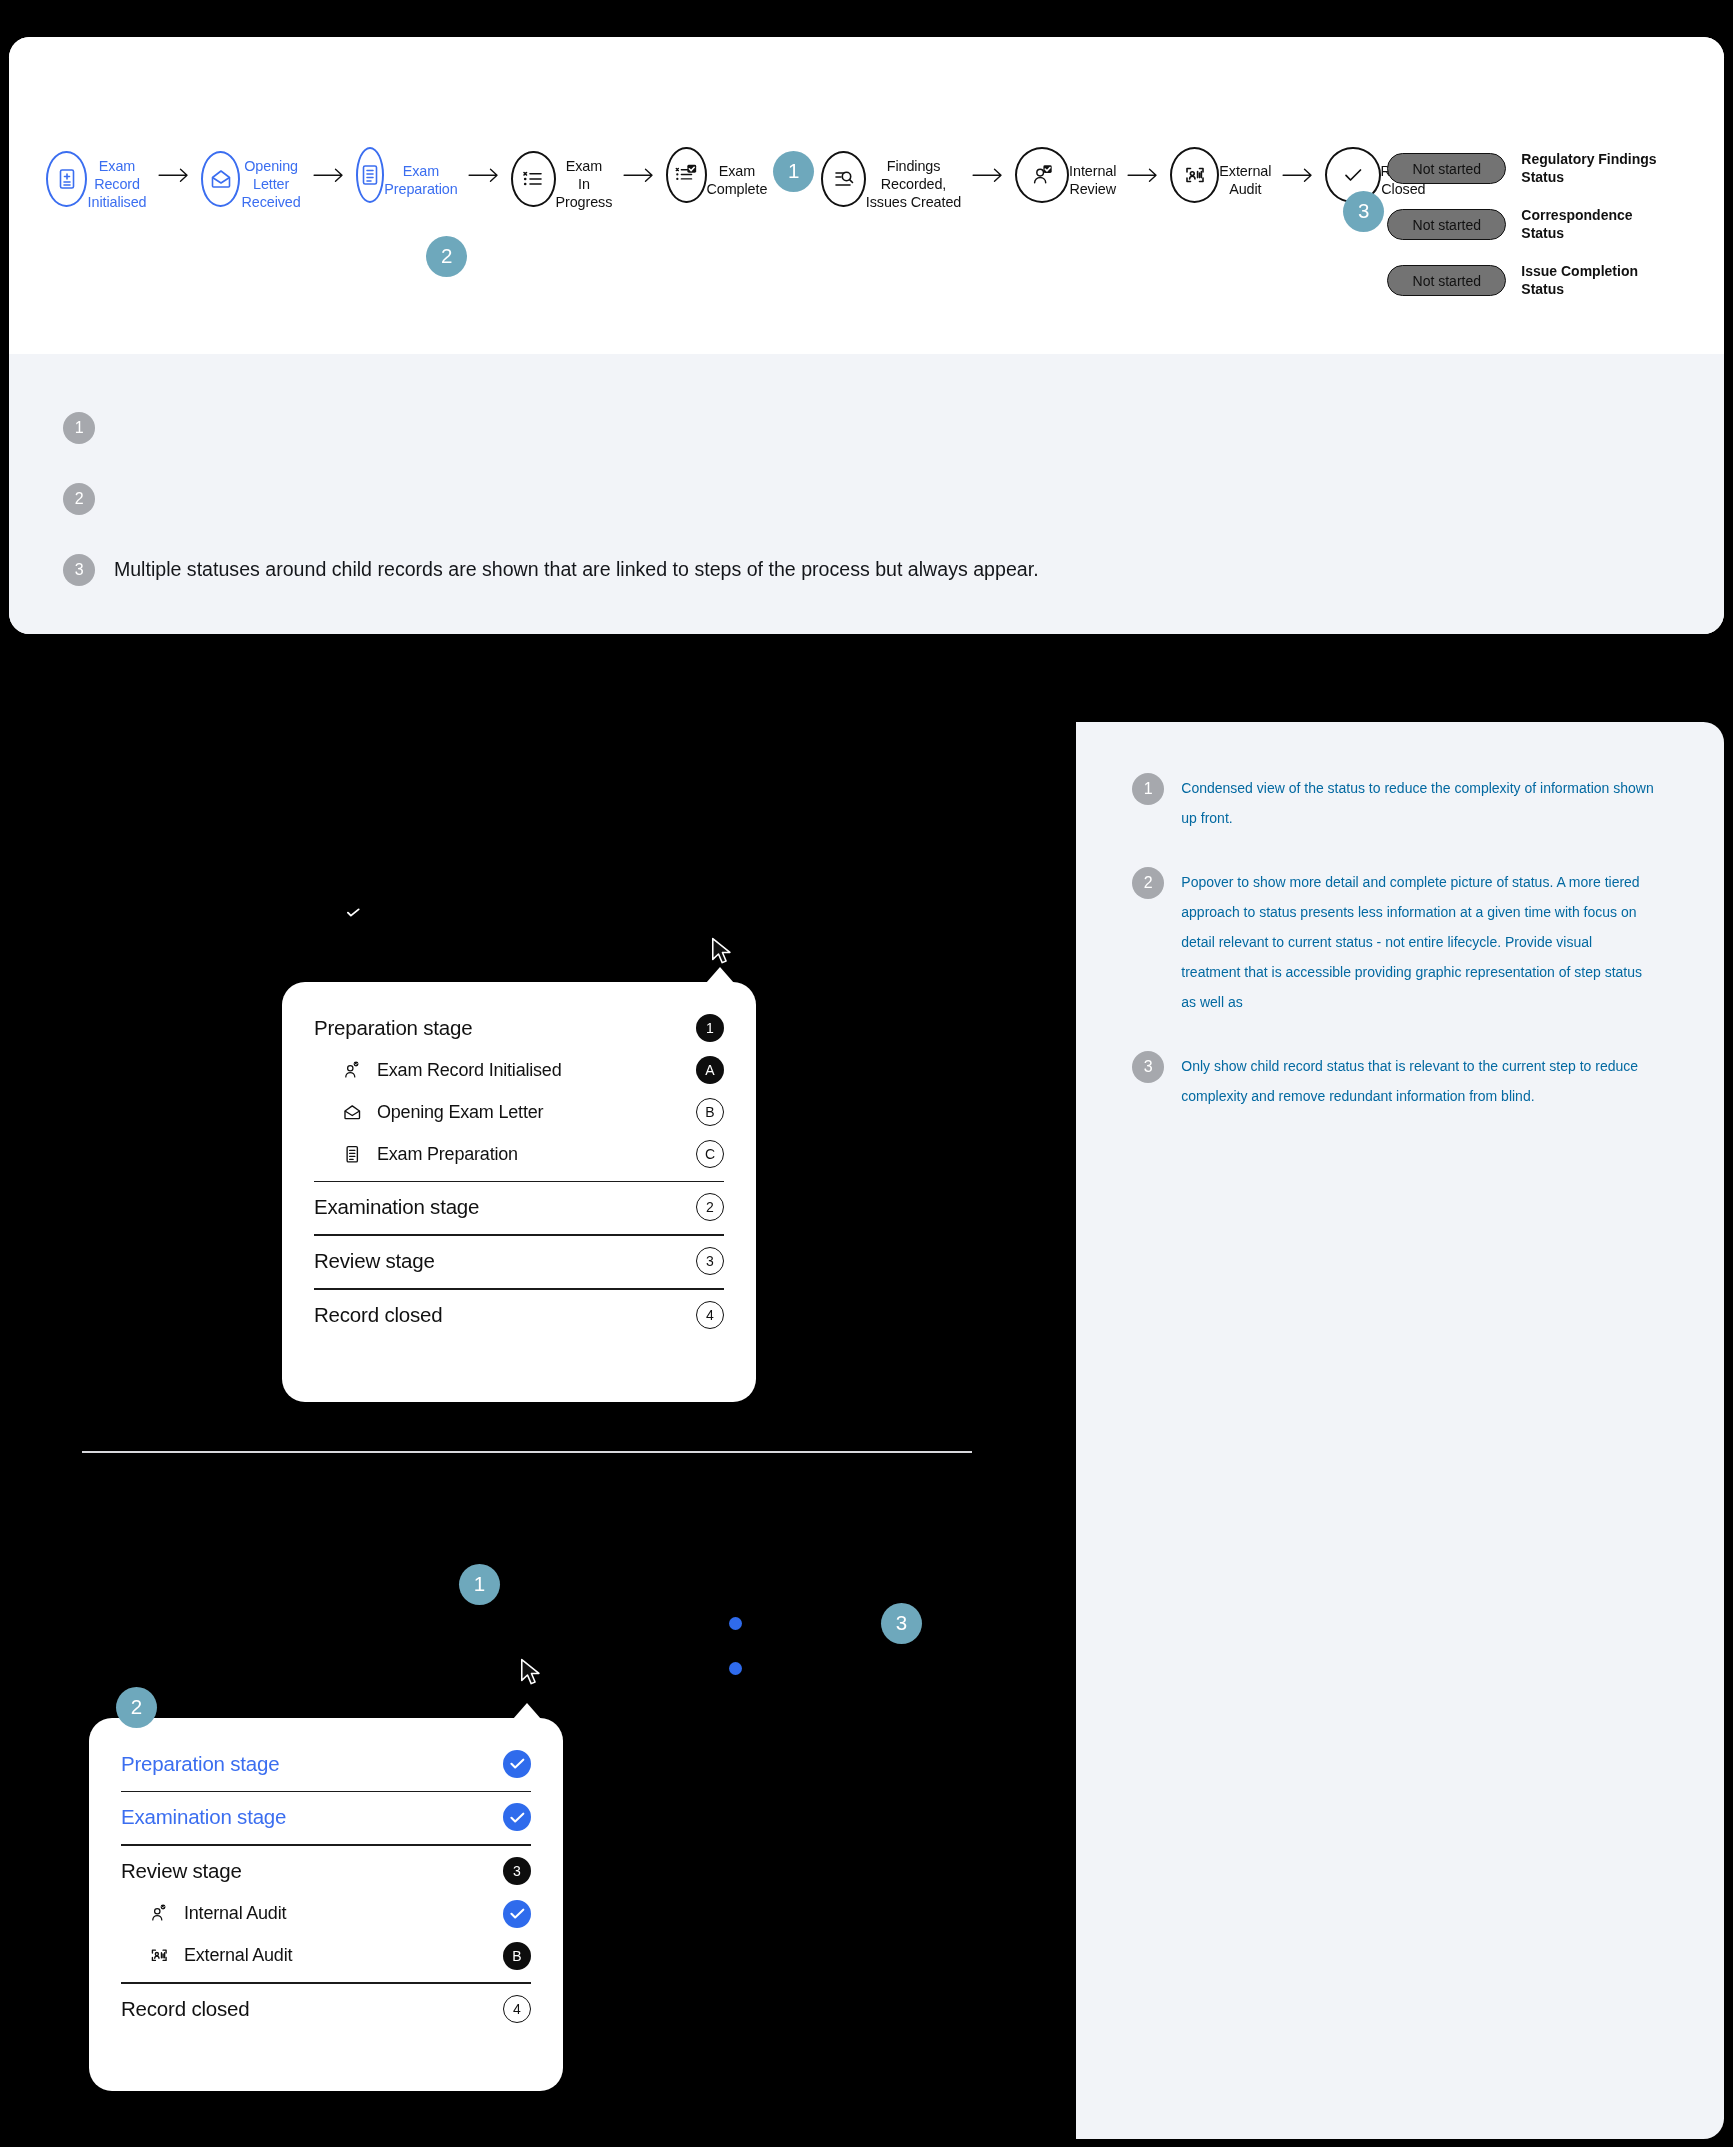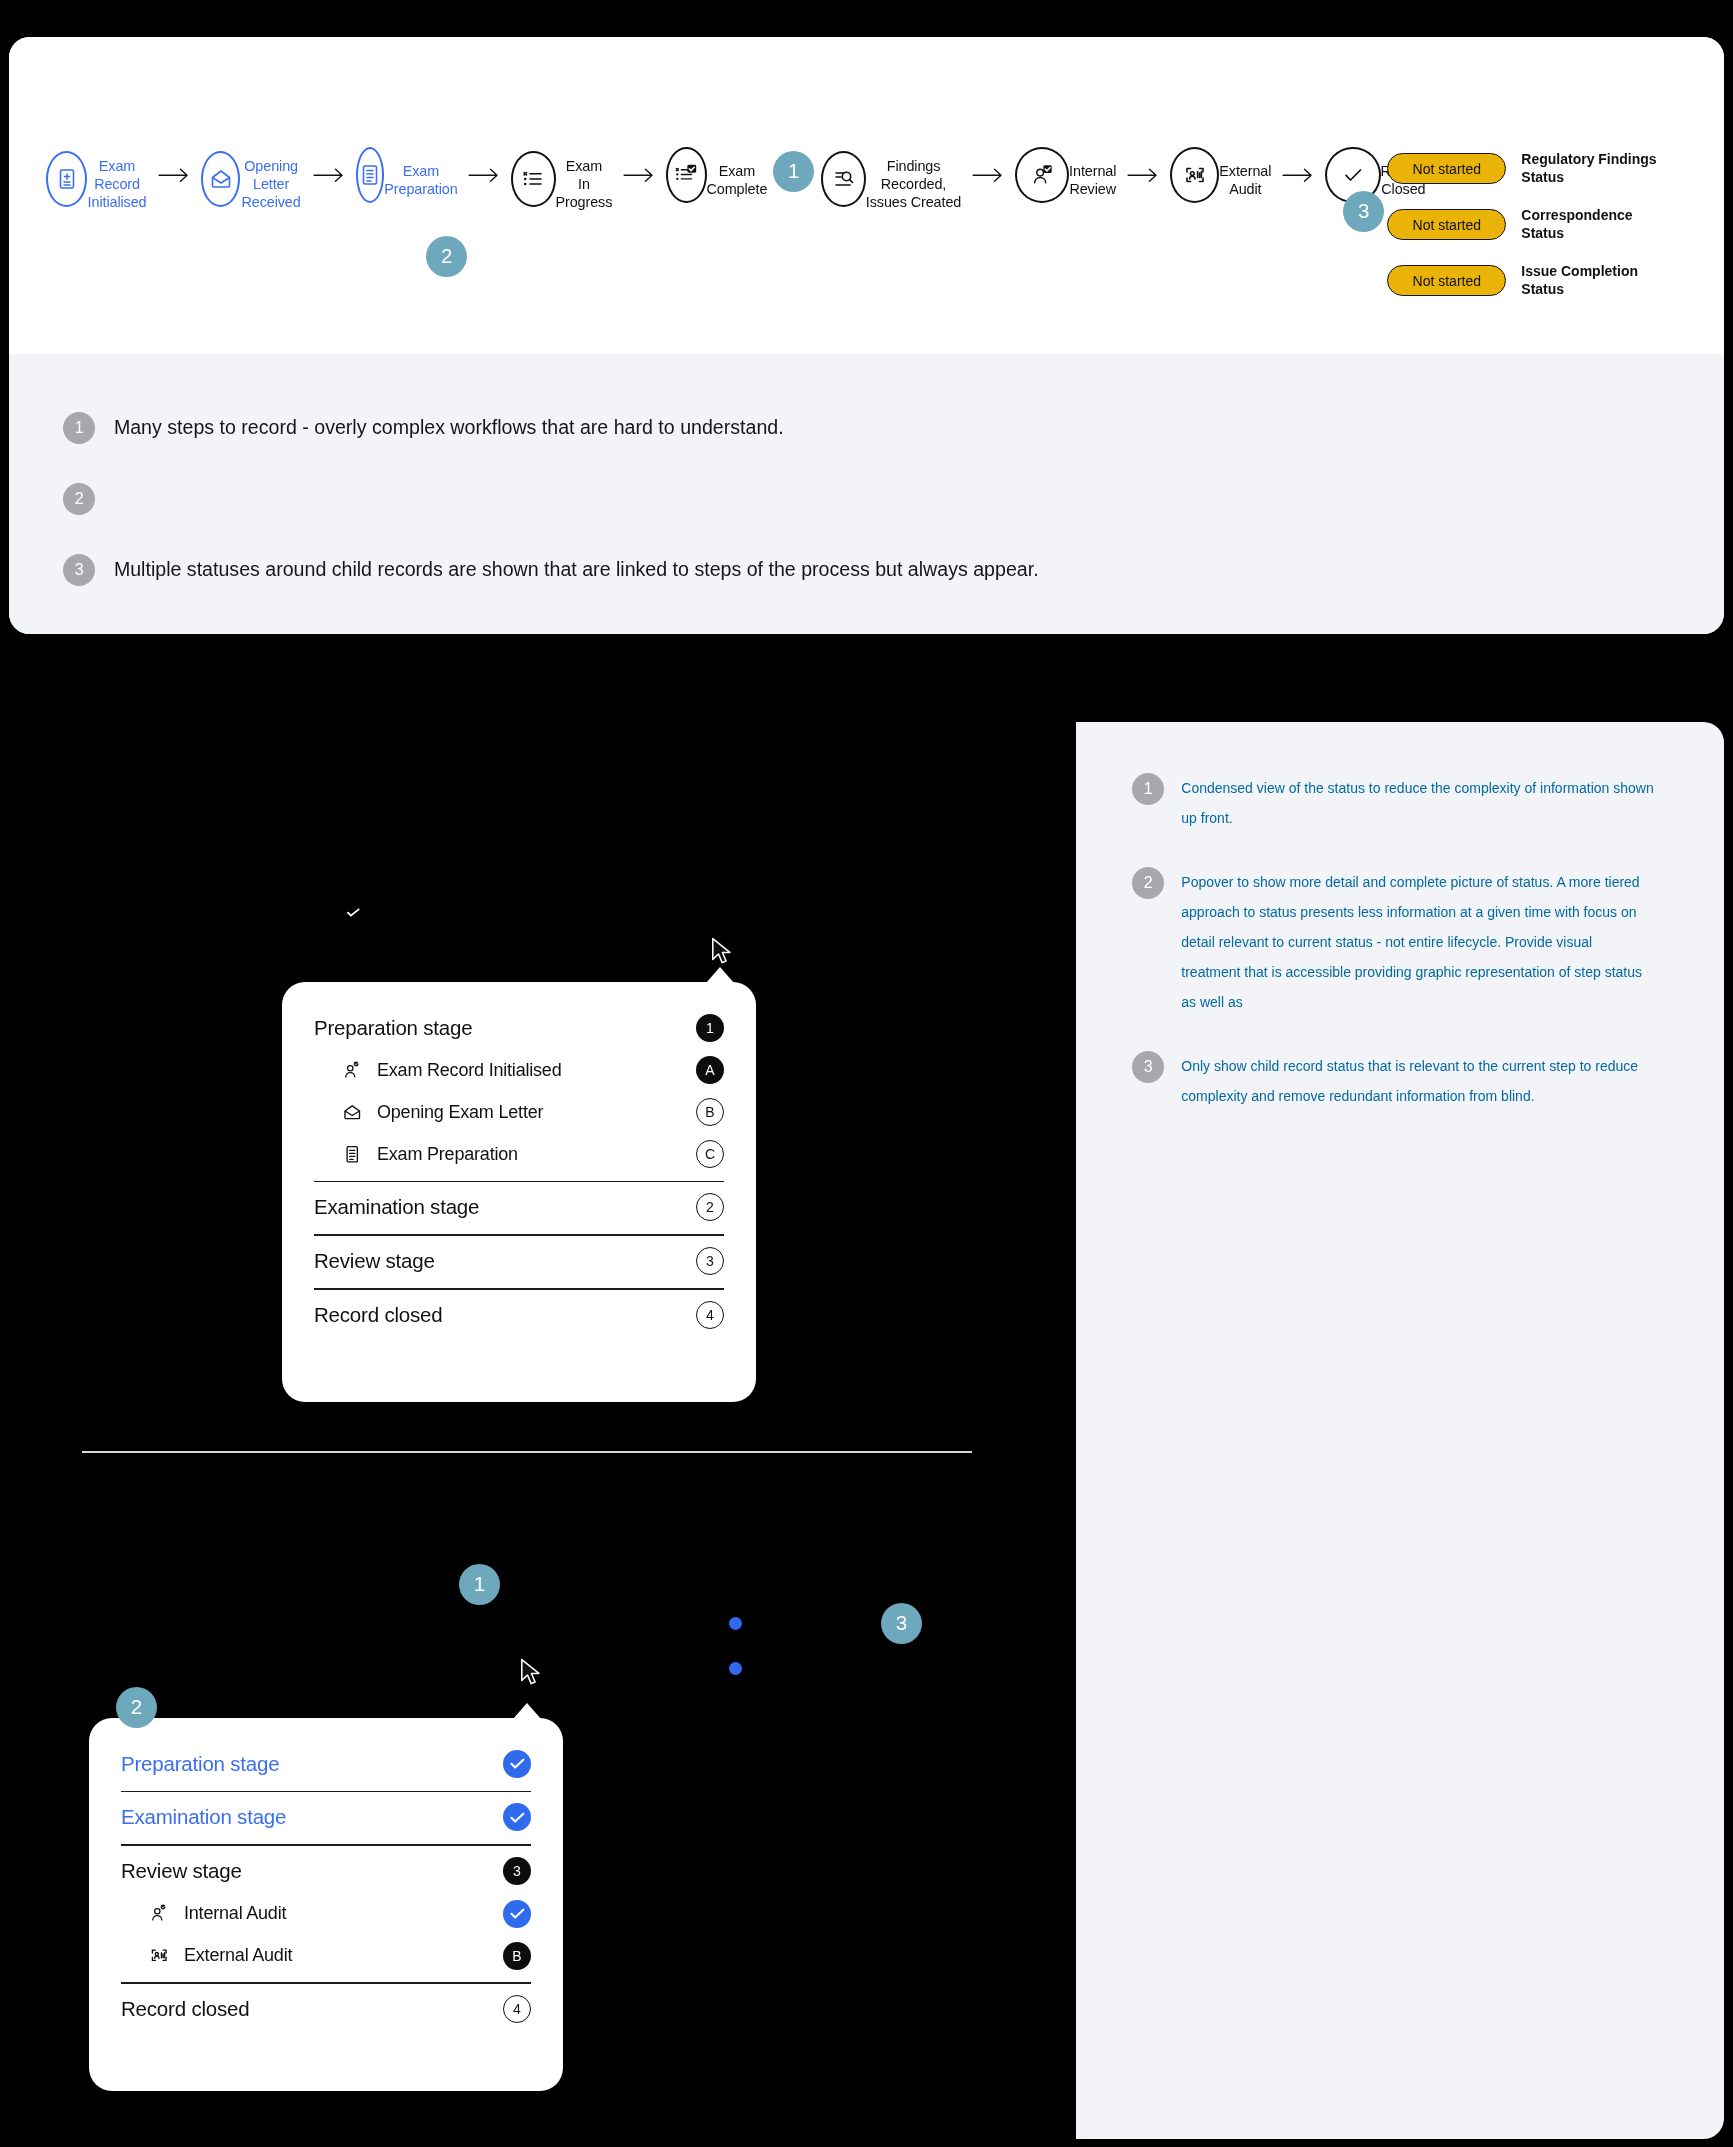--- a/index.html
+++ b/index.html
@@ -49,21 +49,21 @@
 
   
   .status-col {
     position:absolute; left: 1378px; top: 114px;
     display:flex; flex-direction:column; gap: 20.5px;
   }
   .status-row { display:flex; align-items:center; gap: 15px; }
   .pill {
     border:1.9px solid #111; border-radius: 931px;
     padding: 6.5px 0; width: 119px; text-align:center;
-    font-size: 14px; color:#111; background:#eab308;
+    font-size: 14px; color:#111; background:#737373;
   }
   .pill-label {
     font-size: 14px; line-height: 17.7px; color:#111; white-space: pre-line;
     font-weight: 600;
   }
 
   
   .teal {
     position:absolute; width:41px; height:41px; border-radius:50%;
     background:#6ea8bc; color:#fff;
@@ -353,21 +353,20 @@
 Status</div>
         </div>
       </div>
 
     </div>
 
     <div class="anno-strip">
       <div class="anno-list">
         <div class="anno-item">
           <div class="anno-badge">1</div>
-          <div class="anno-text">Many steps to record - overly complex workflows that are hard to understand.</div>
         </div>
         <div class="anno-item">
           <div class="anno-badge">2</div>
         </div>
         <div class="anno-item">
           <div class="anno-badge">3</div>
           <div class="anno-text">Multiple statuses around child records are shown that are linked to steps of the process but always appear.</div>
         </div>
       </div>
     </div>

